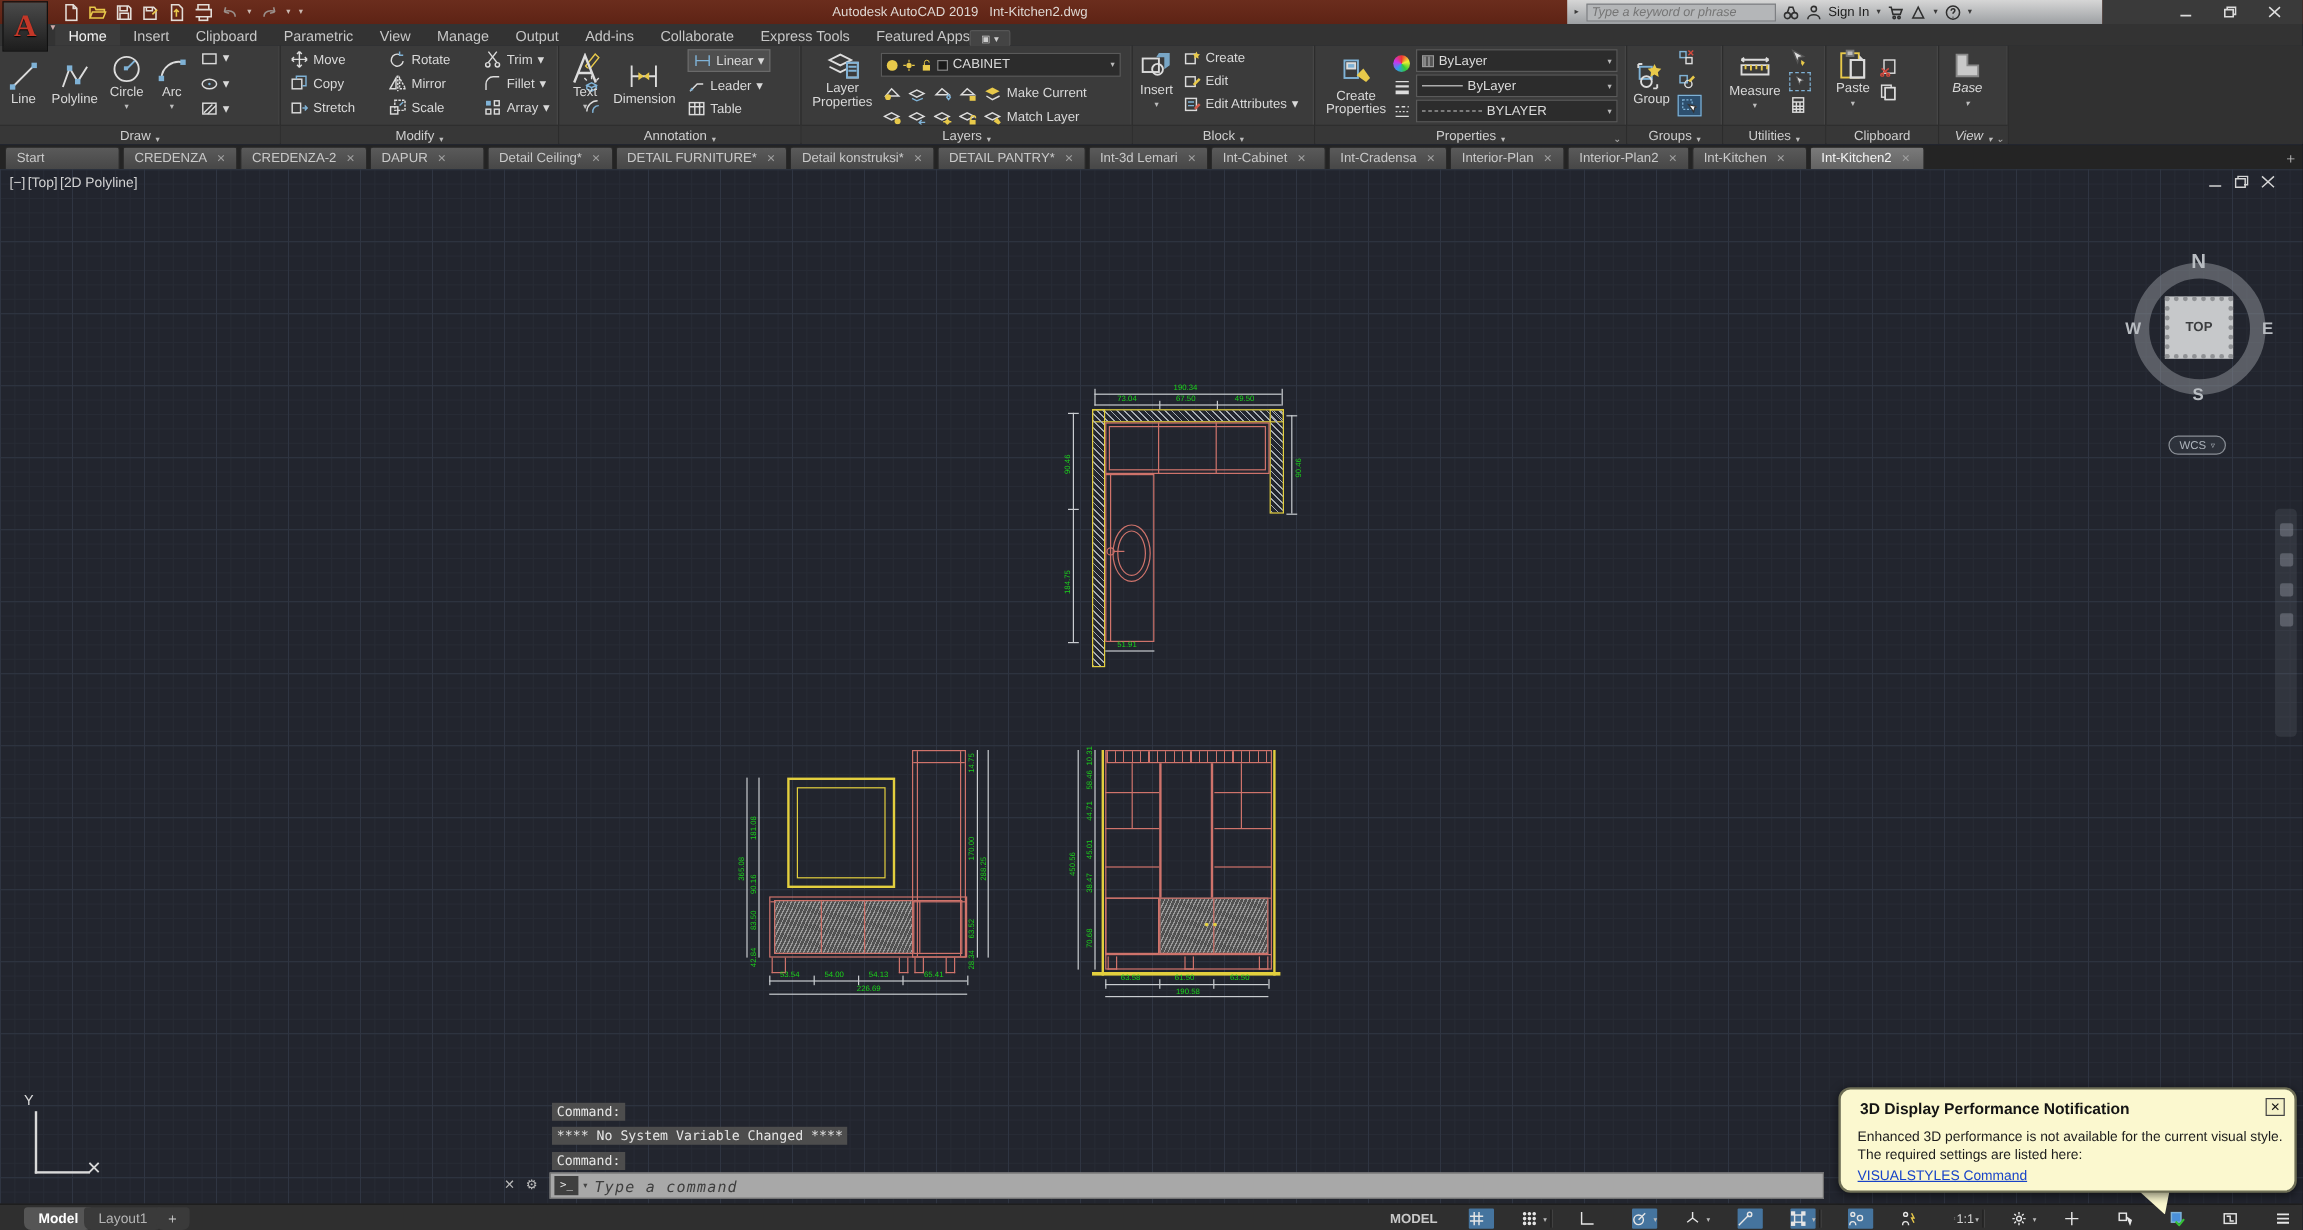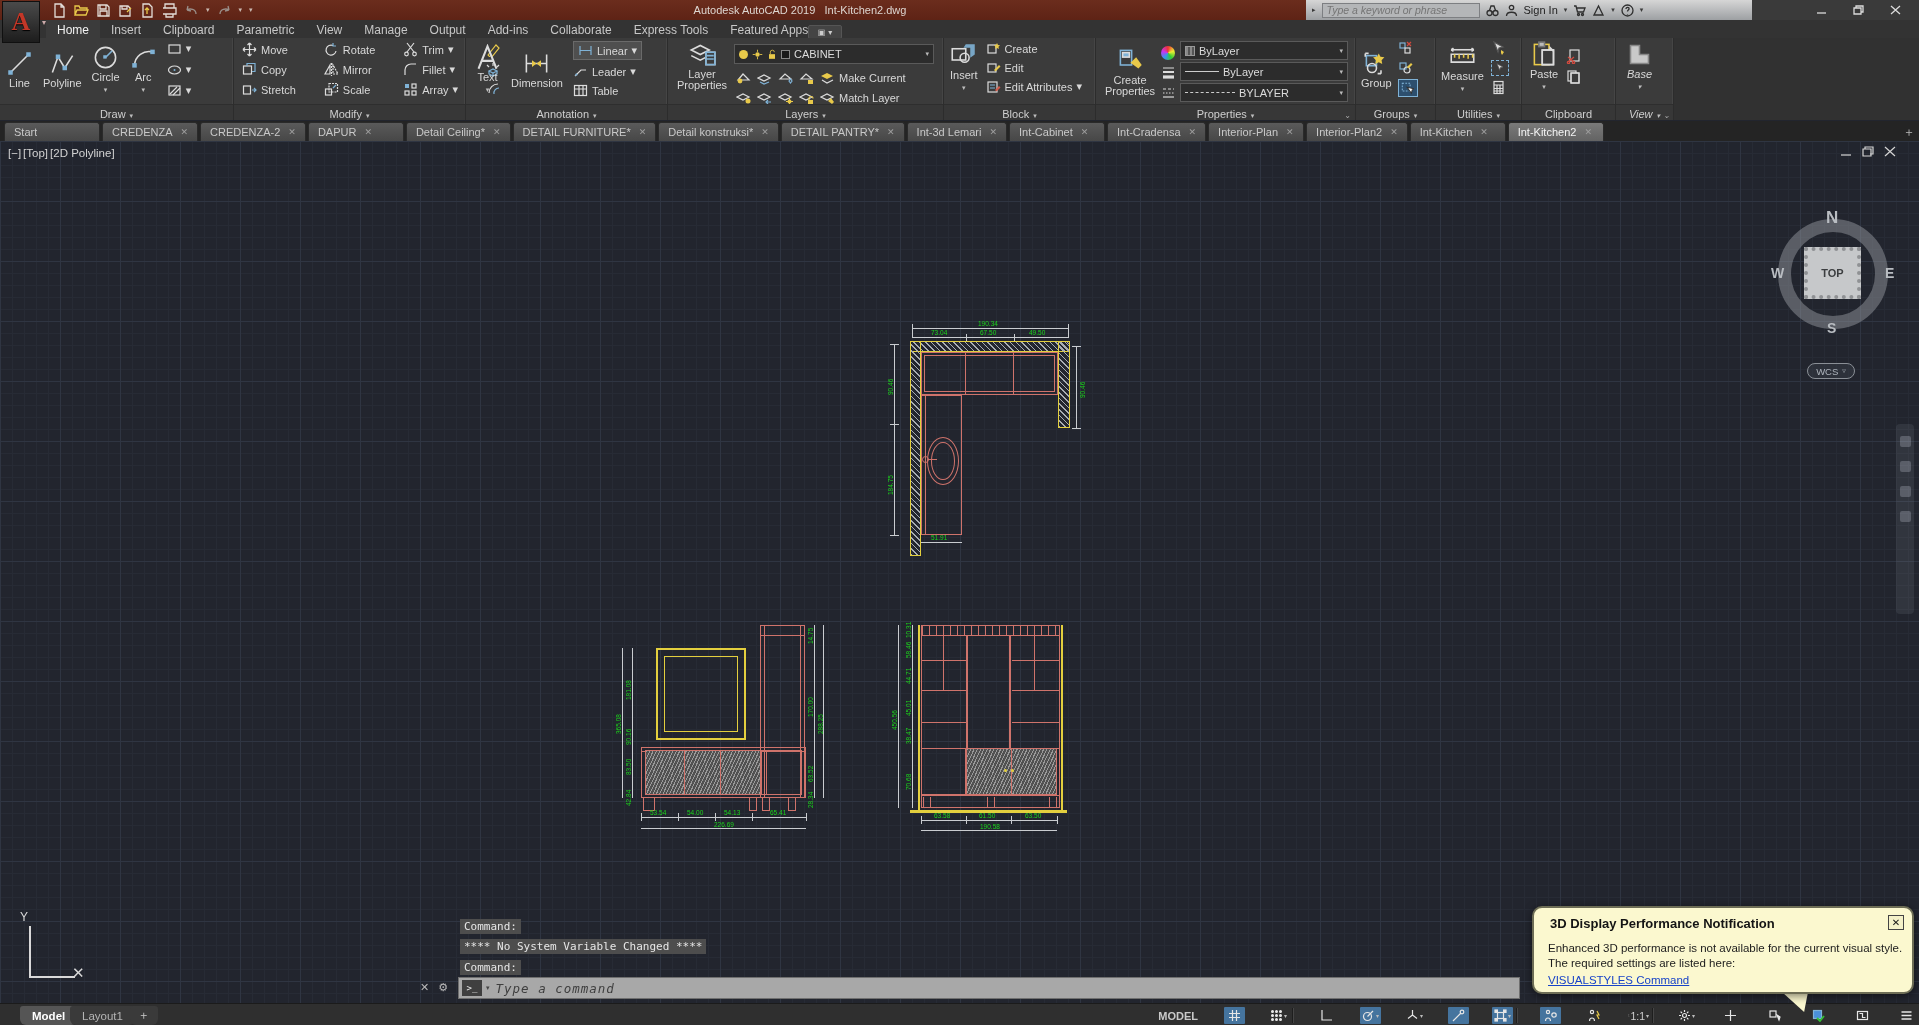--- a/index.html
+++ b/index.html
@@ -95,21 +95,21 @@
   #cmdbar .dd{color:#444;font-size:7px;margin:0 6px 0 4px;}
   #cmdinput{color:#3e3e3e;font-style:italic;font-size:12.5px;font-family:"DejaVu Sans Mono",monospace;letter-spacing:1px;}
   
   #statusbar{position:absolute;left:0;top:1003px;width:1919px;height:22px;background:#2f2f2f;border-top:1px solid #1b1b1b;}
   .mtab{position:absolute;top:2px;height:19px;padding:0 12px;display:flex;align-items:center;font-size:11.5px;border-radius:3px 3px 6px 6px;}
   #tab-model{left:20px;background:#555;color:#fff;font-weight:bold;}
   #tab-layout{left:70px;background:#3a3a3a;color:#b5b5b5;}
   #tab-plus{left:130px;background:#3a3a3a;color:#ccc;padding:0 8px;}
   #stright{position:absolute;right:2px;top:2px;height:19px;display:flex;align-items:center;gap:3px;}
   #st-model{color:#c9c9c9;font-size:11px;font-weight:bold;margin-right:3px;}
-  .si{width:21px;height:17px;display:flex;align-items:center;justify-content:center;border-radius:1px;color:#e2e2e2;margin-left:20px;}
+  .si{width:21px;height:17px;display:flex;align-items:center;justify-content:space-between;border-radius:1px;color:#e2e2e2;margin-left:20px;}
   .si.on{background:var(--blue);}
   .si svg{width:13px;height:13px;stroke:#e6e6e6;fill:none;stroke-width:1.2;}
   .si .dd{font-size:6px;color:#bbb;margin-left:1px;}
   .ssep{width:1px;height:15px;background:#1e1e1e;box-shadow:1px 0 0 #454545;}
   #st-scale{color:#d0d0d0;font-size:10.5px;}
   
   #notif{position:absolute;left:1532px;top:906px;width:382px;height:88px;background:#fbf8cf;border:2px solid #6d6d55;border-radius:10px;box-shadow:0 2px 8px rgba(0,0,0,.5);}
   #notif-title{position:absolute;left:16px;top:8px;font-size:13px;font-weight:bold;color:#141414;}
   #notif-x{position:absolute;right:8px;top:7px;width:16px;height:15px;border:1px solid #444;background:#f4f1c8;color:#111;font-size:10px;display:flex;align-items:center;justify-content:center;}
   .notif-body{position:absolute;left:14px;font-size:11.5px;color:#1c1c1c;}

